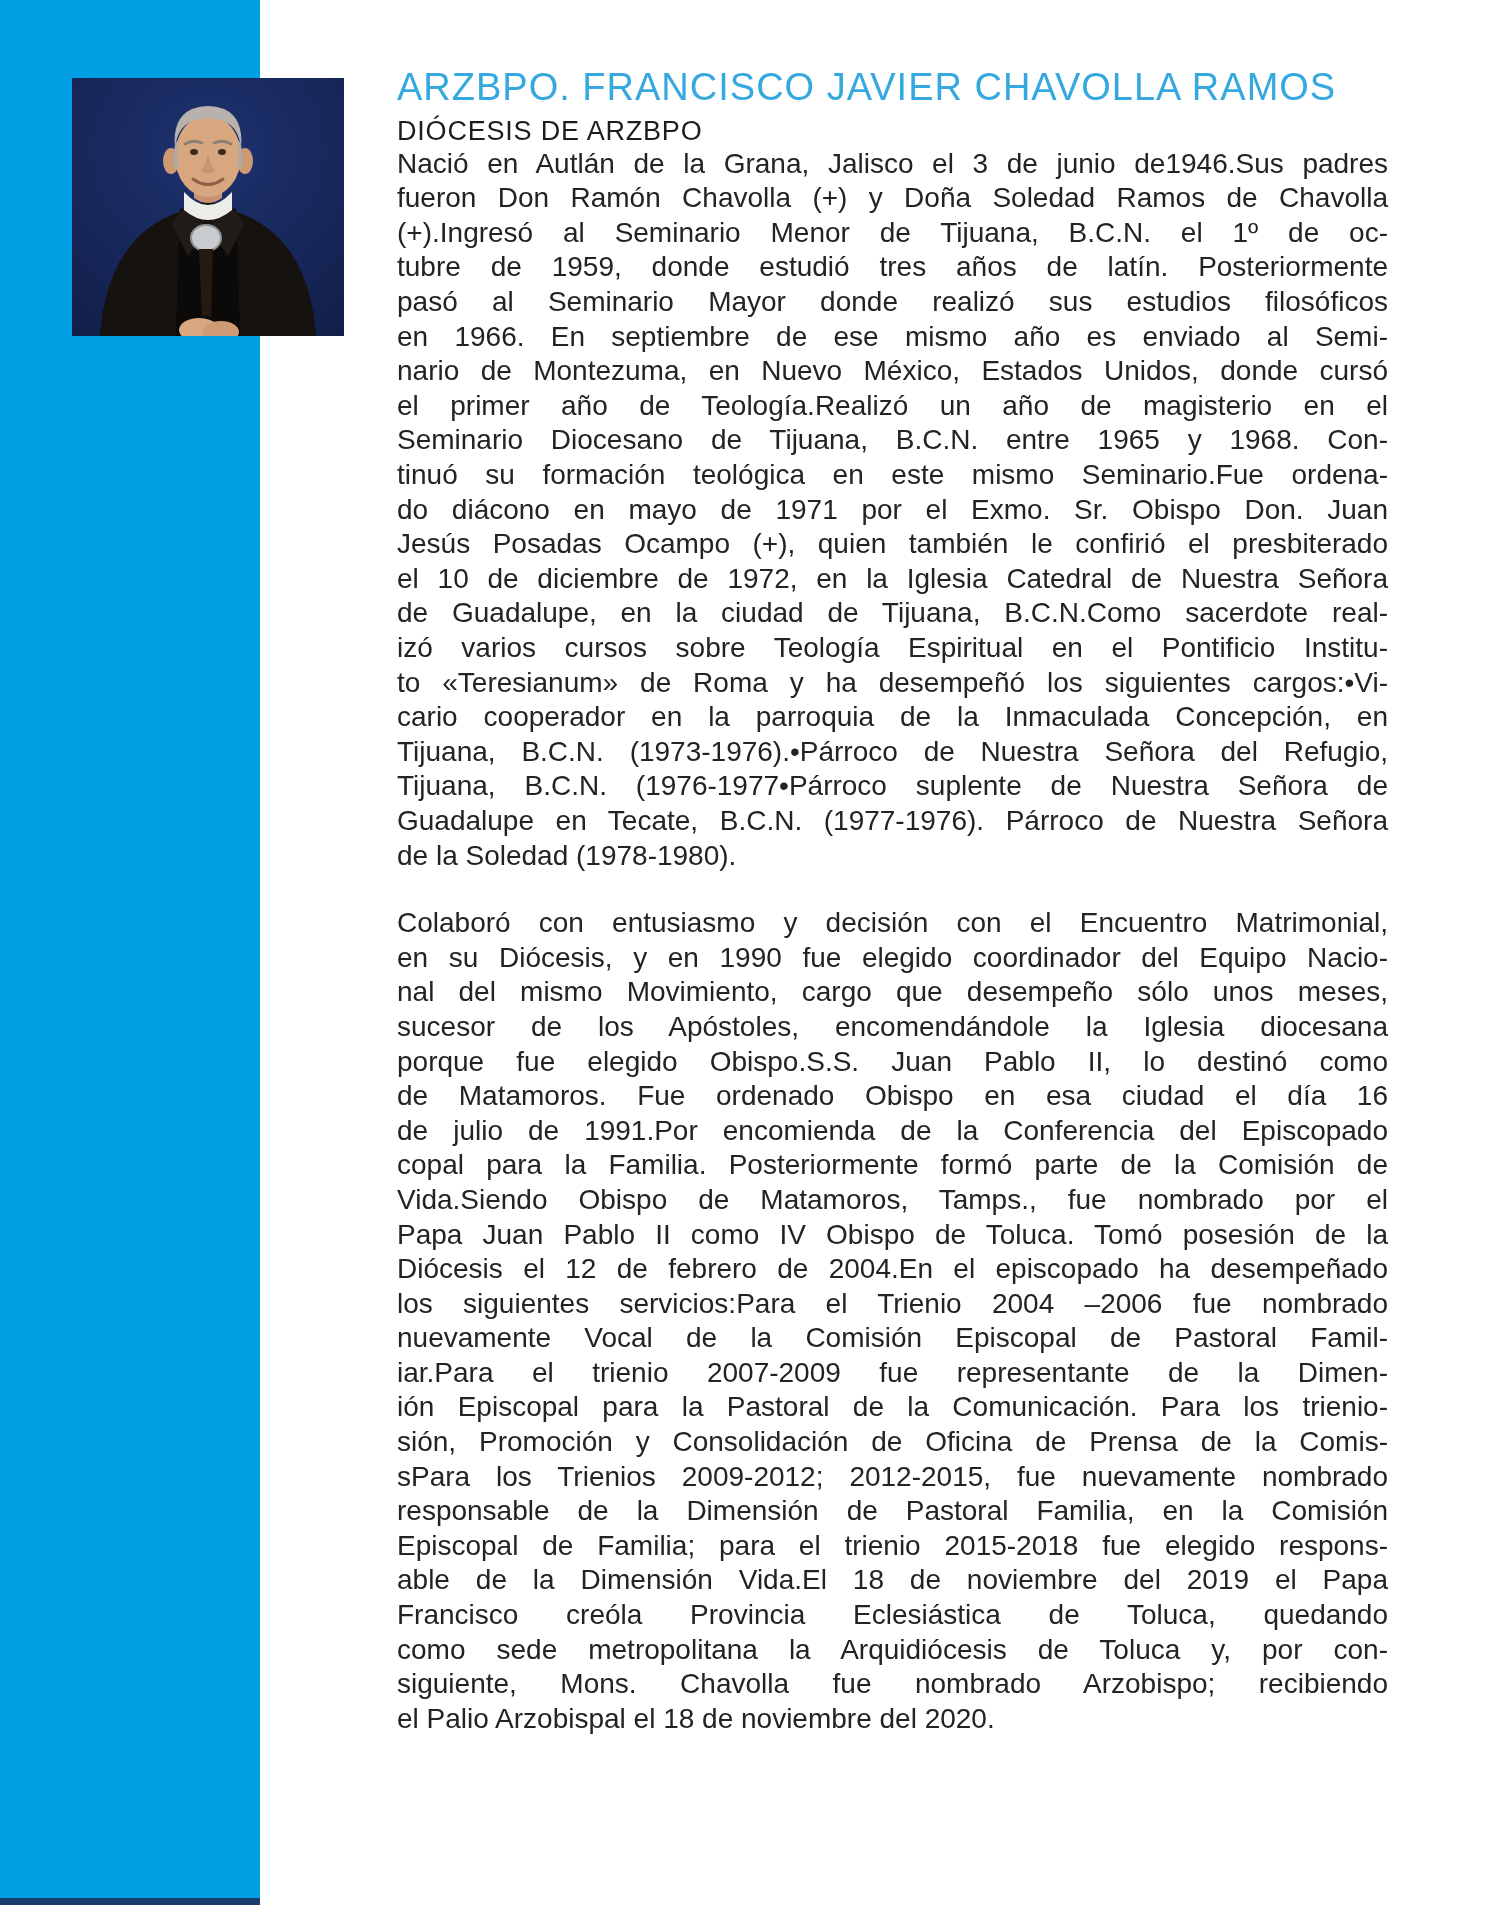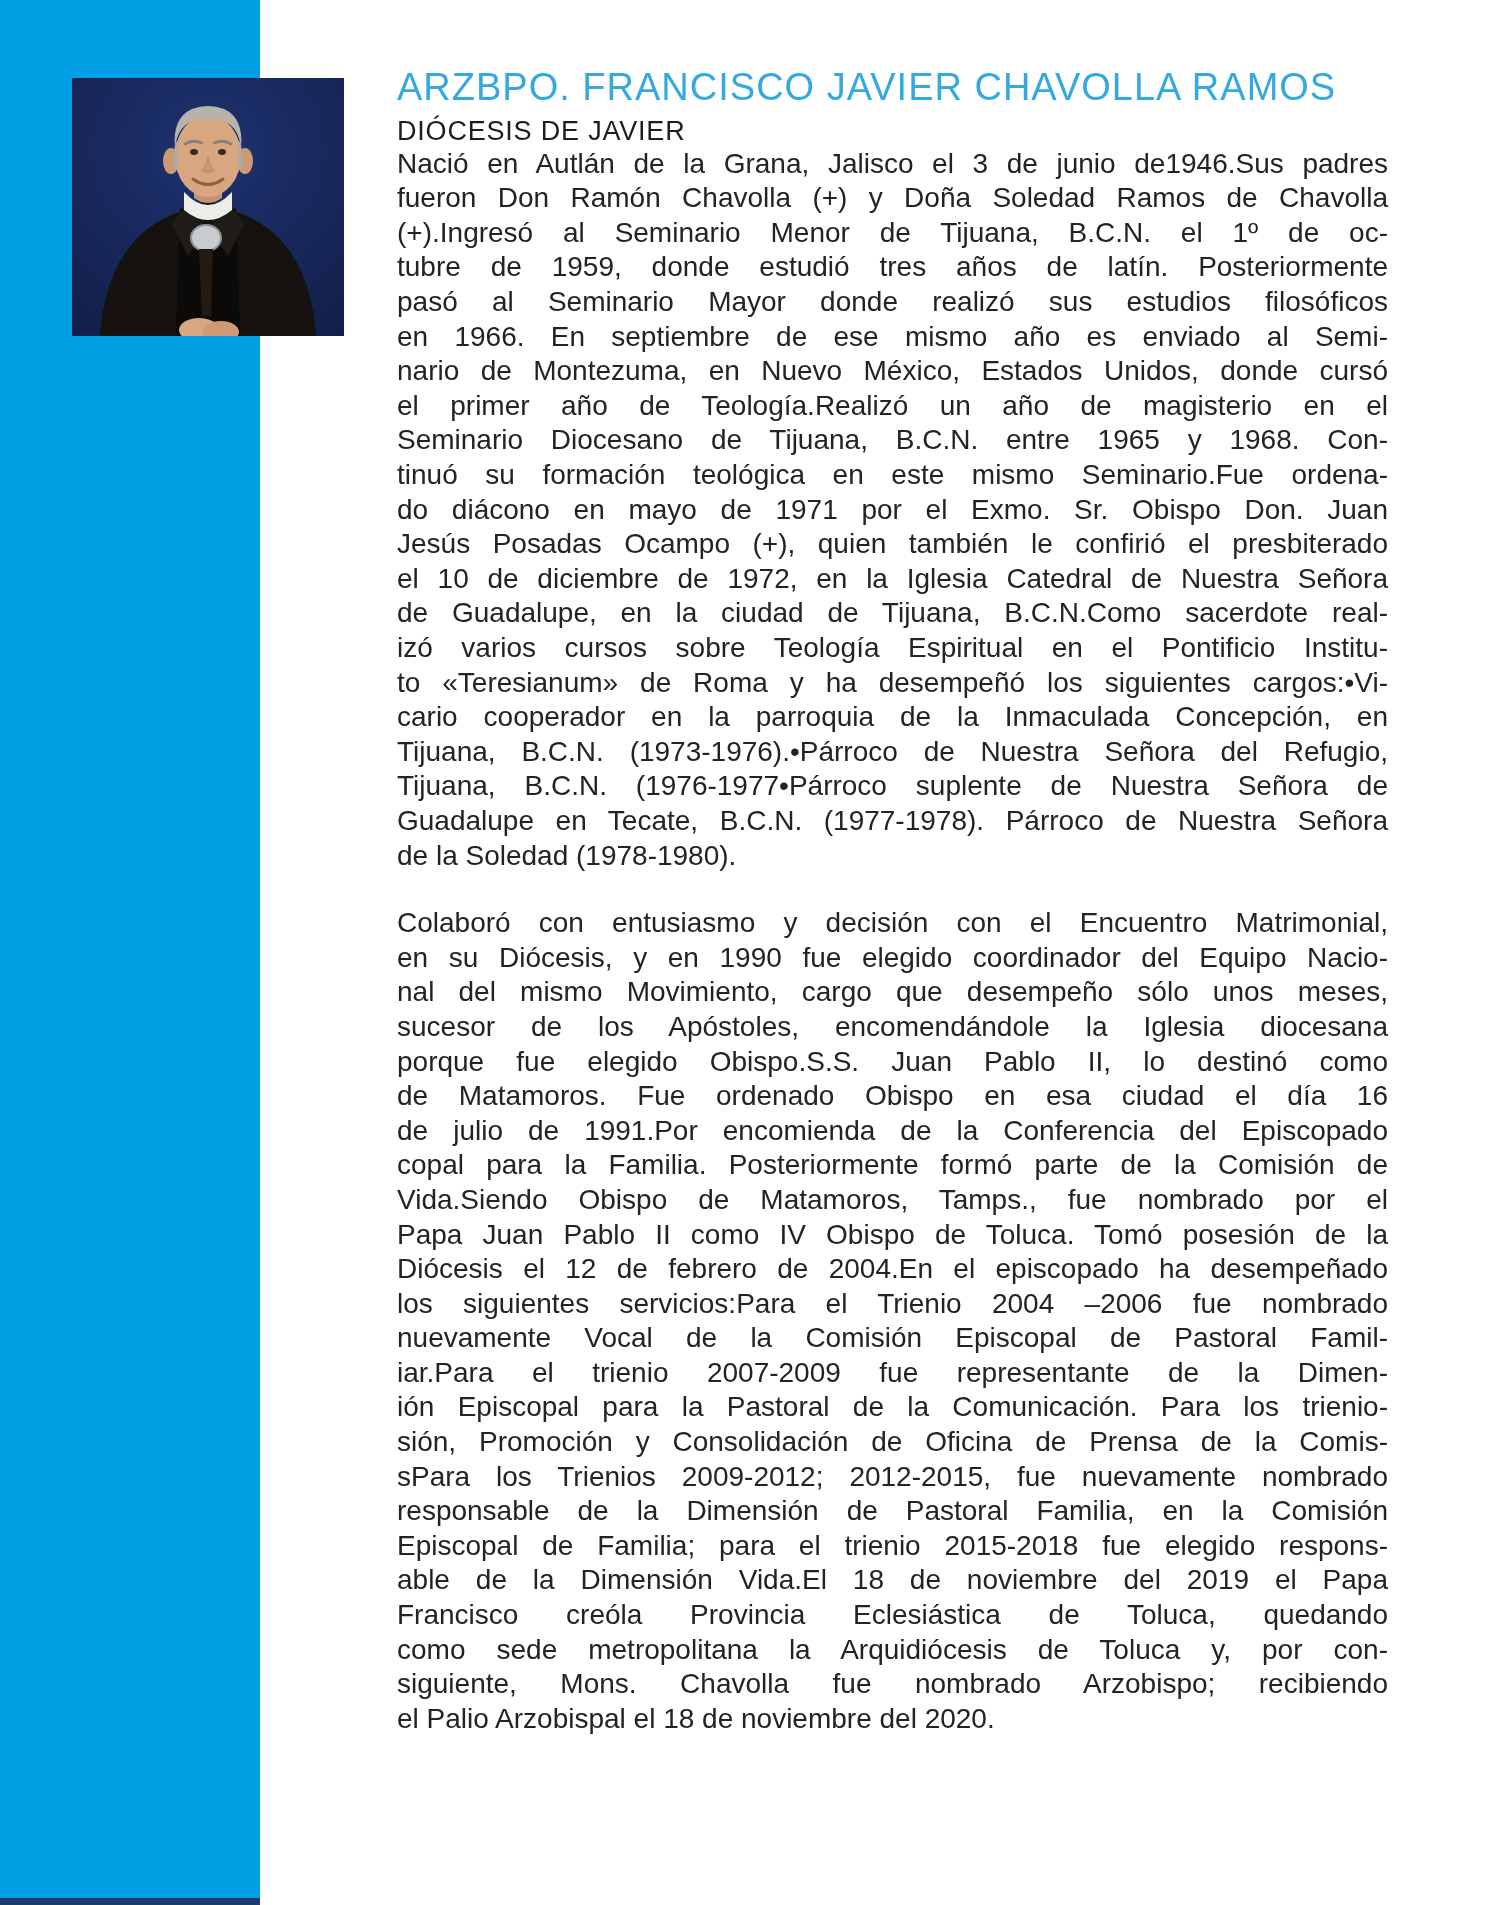--- a/index.html
+++ b/index.html
@@ -118,42 +118,42 @@
 
       <path d="M134 238 L116 258 M134 238 L152 258 M134 238 L134 258" stroke="#0D0D0D" stroke-width="4"></path>
 
       <ellipse cx="127" cy="252" rx="20" ry="12" fill="#D8A67F"></ellipse>
       <ellipse cx="149" cy="254" rx="18" ry="11" fill="#CE9A74"></ellipse>
     </svg>
   </figure>
 
   <main class="content">
     <h1 class="title">ARZBPO. FRANCISCO JAVIER CHAVOLLA RAMOS</h1>
-    <h2 class="subtitle">DIÓCESIS DE JAVIER</h2>
+    <h2 class="subtitle">DIÓCESIS DE ARZBPO</h2>
     <section class="paragraph para1">
         <div class="line">Nació en Autlán de la Grana, Jalisco el 3 de junio de1946.Sus padres</div>
         <div class="line">fueron Don Ramón Chavolla (+) y Doña Soledad Ramos de Chavolla</div>
         <div class="line">(+).Ingresó al Seminario Menor de Tijuana, B.C.N. el 1º de oc-</div>
         <div class="line">tubre de 1959, donde estudió tres años de latín. Posteriormente</div>
         <div class="line">pasó al Seminario Mayor donde realizó sus estudios filosóficos</div>
         <div class="line">en 1966. En septiembre de ese mismo año es enviado al Semi-</div>
         <div class="line">nario de Montezuma, en Nuevo México, Estados Unidos, donde cursó</div>
         <div class="line">el primer año de Teología.Realizó un año de magisterio en el</div>
         <div class="line">Seminario Diocesano de Tijuana, B.C.N. entre 1965 y 1968. Con-</div>
         <div class="line">tinuó su formación teológica en este mismo Seminario.Fue ordena-</div>
         <div class="line">do diácono en mayo de 1971 por el Exmo. Sr. Obispo Don. Juan</div>
         <div class="line">Jesús Posadas Ocampo (+), quien también le confirió el presbiterado</div>
         <div class="line">el 10 de diciembre de 1972, en la Iglesia Catedral de Nuestra Señora</div>
         <div class="line">de Guadalupe, en la ciudad de Tijuana, B.C.N.Como sacerdote real-</div>
         <div class="line">izó varios cursos sobre Teología Espiritual en el Pontificio Institu-</div>
         <div class="line">to «Teresianum» de Roma y ha desempeñó los siguientes cargos:•Vi-</div>
         <div class="line">cario cooperador en la parroquia de la Inmaculada Concepción, en</div>
         <div class="line">Tijuana, B.C.N. (1973-1976).•Párroco de Nuestra Señora del Refugio,</div>
         <div class="line">Tijuana, B.C.N. (1976-1977•Párroco suplente de Nuestra Señora de</div>
-        <div class="line">Guadalupe en Tecate, B.C.N. (1977-1978). Párroco de Nuestra Señora</div>
+        <div class="line">Guadalupe en Tecate, B.C.N. (1977-1976). Párroco de Nuestra Señora</div>
         <div class="line last">de la Soledad (1978-1980).</div>
       </section>
     <section class="paragraph para2">
         <div class="line">Colaboró con entusiasmo y decisión con el Encuentro Matrimonial,</div>
         <div class="line">en su Diócesis, y en 1990 fue elegido coordinador del Equipo Nacio-</div>
         <div class="line">nal del mismo Movimiento, cargo que desempeño sólo unos meses,</div>
         <div class="line">sucesor de los Apóstoles, encomendándole la Iglesia diocesana</div>
         <div class="line">porque fue elegido Obispo.S.S. Juan Pablo II, lo destinó como</div>
         <div class="line">de Matamoros. Fue ordenado Obispo en esa ciudad el día 16</div>
         <div class="line">de julio de 1991.Por encomienda de la Conferencia del Episcopado</div>

